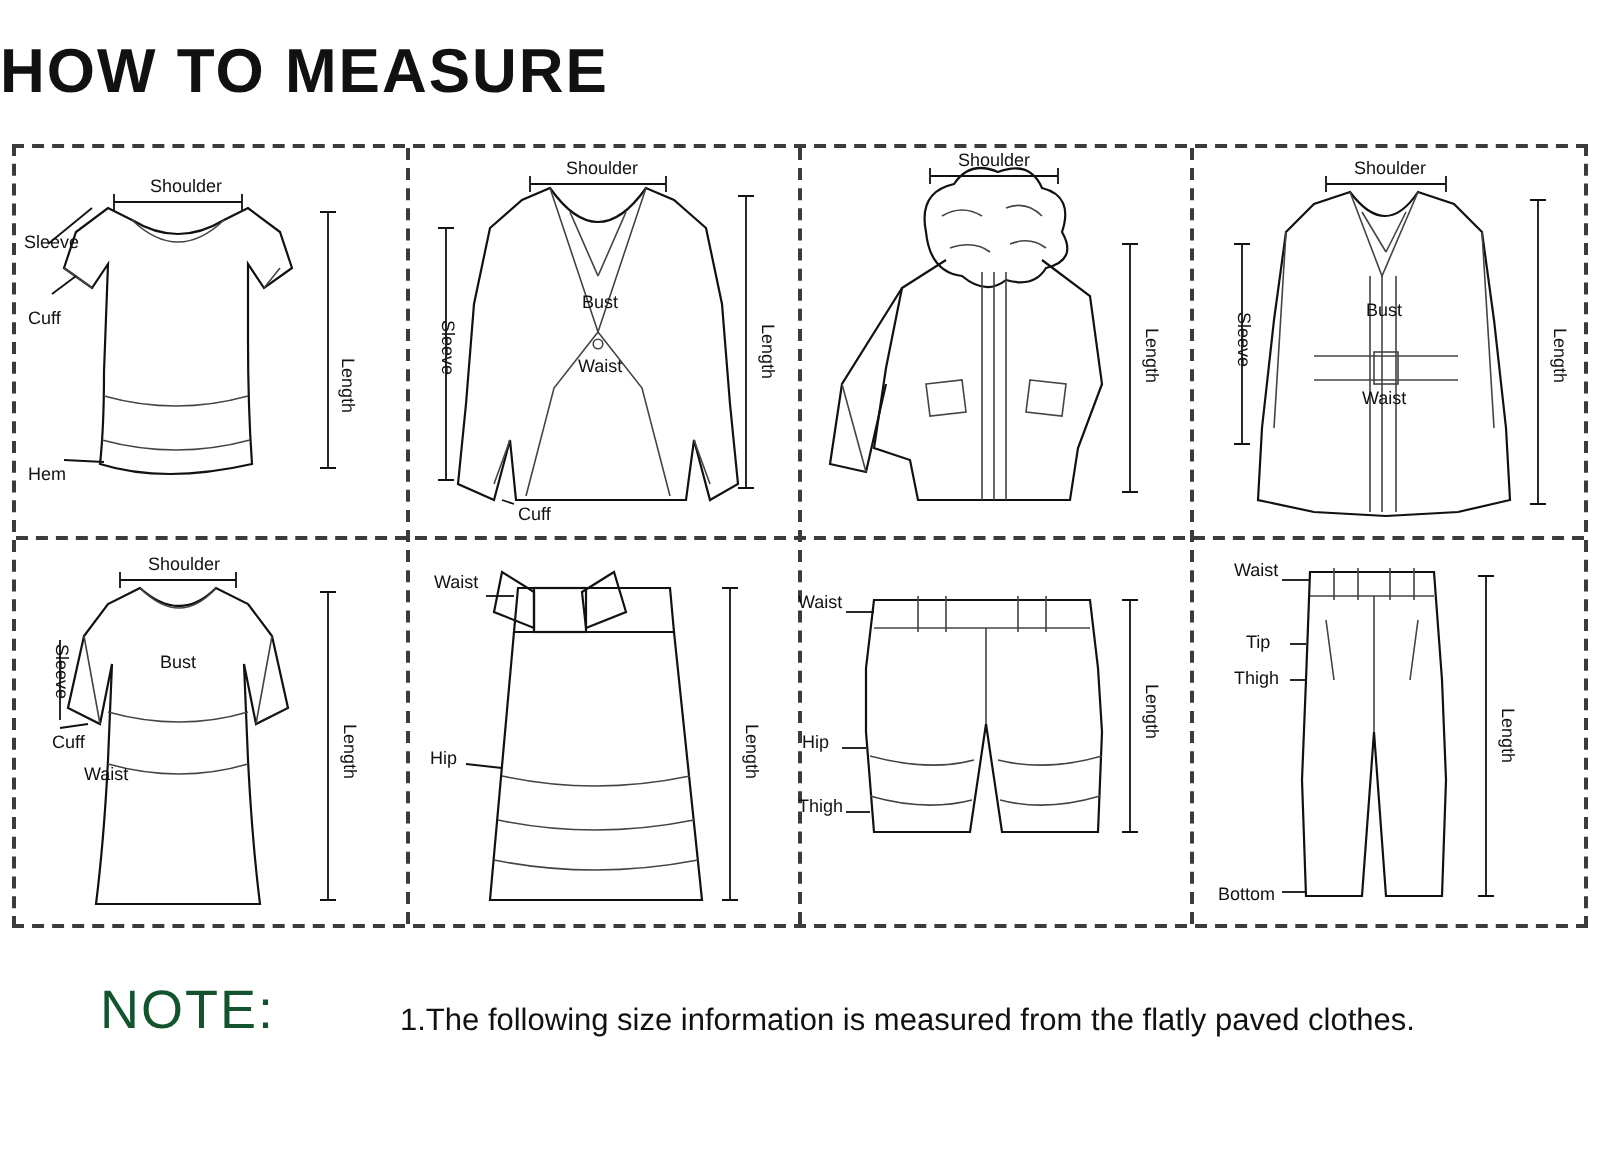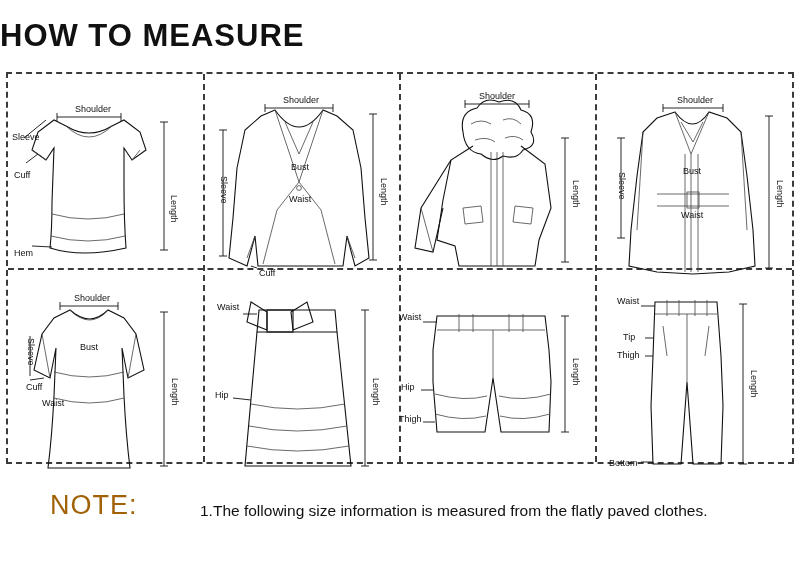--- a/index.html
+++ b/index.html
@@ -48,40 +48,39 @@
   }
   .hline {
     position: absolute;
     left: 0;
     width: 100%;
     border-top: 2px dashed #3b3b3b;
   }
   .cell {
     position: absolute;
     box-sizing: border-box;
-    margin-top: 16px;
   }
   .cell svg {
     display: block;
     width: 100%;
     height: 100%;
   }
   .note-wrap {
     position: absolute;
     top: 482px;
     left: 0;
     width: 800px;
   }
   .note-label {
     position: absolute;
     left: 50px;
     top: 8px;
     font-size: 27px;
     letter-spacing: 1px;
-    color: #a16207;
+    color: #14532d;
   }
   .note-lines {
     position: absolute;
     left: 152px;
     top: 12px;
     width: 620px;
     margin-left: 48px;
   }
   .note-line {
     font-size: 15.5px;

